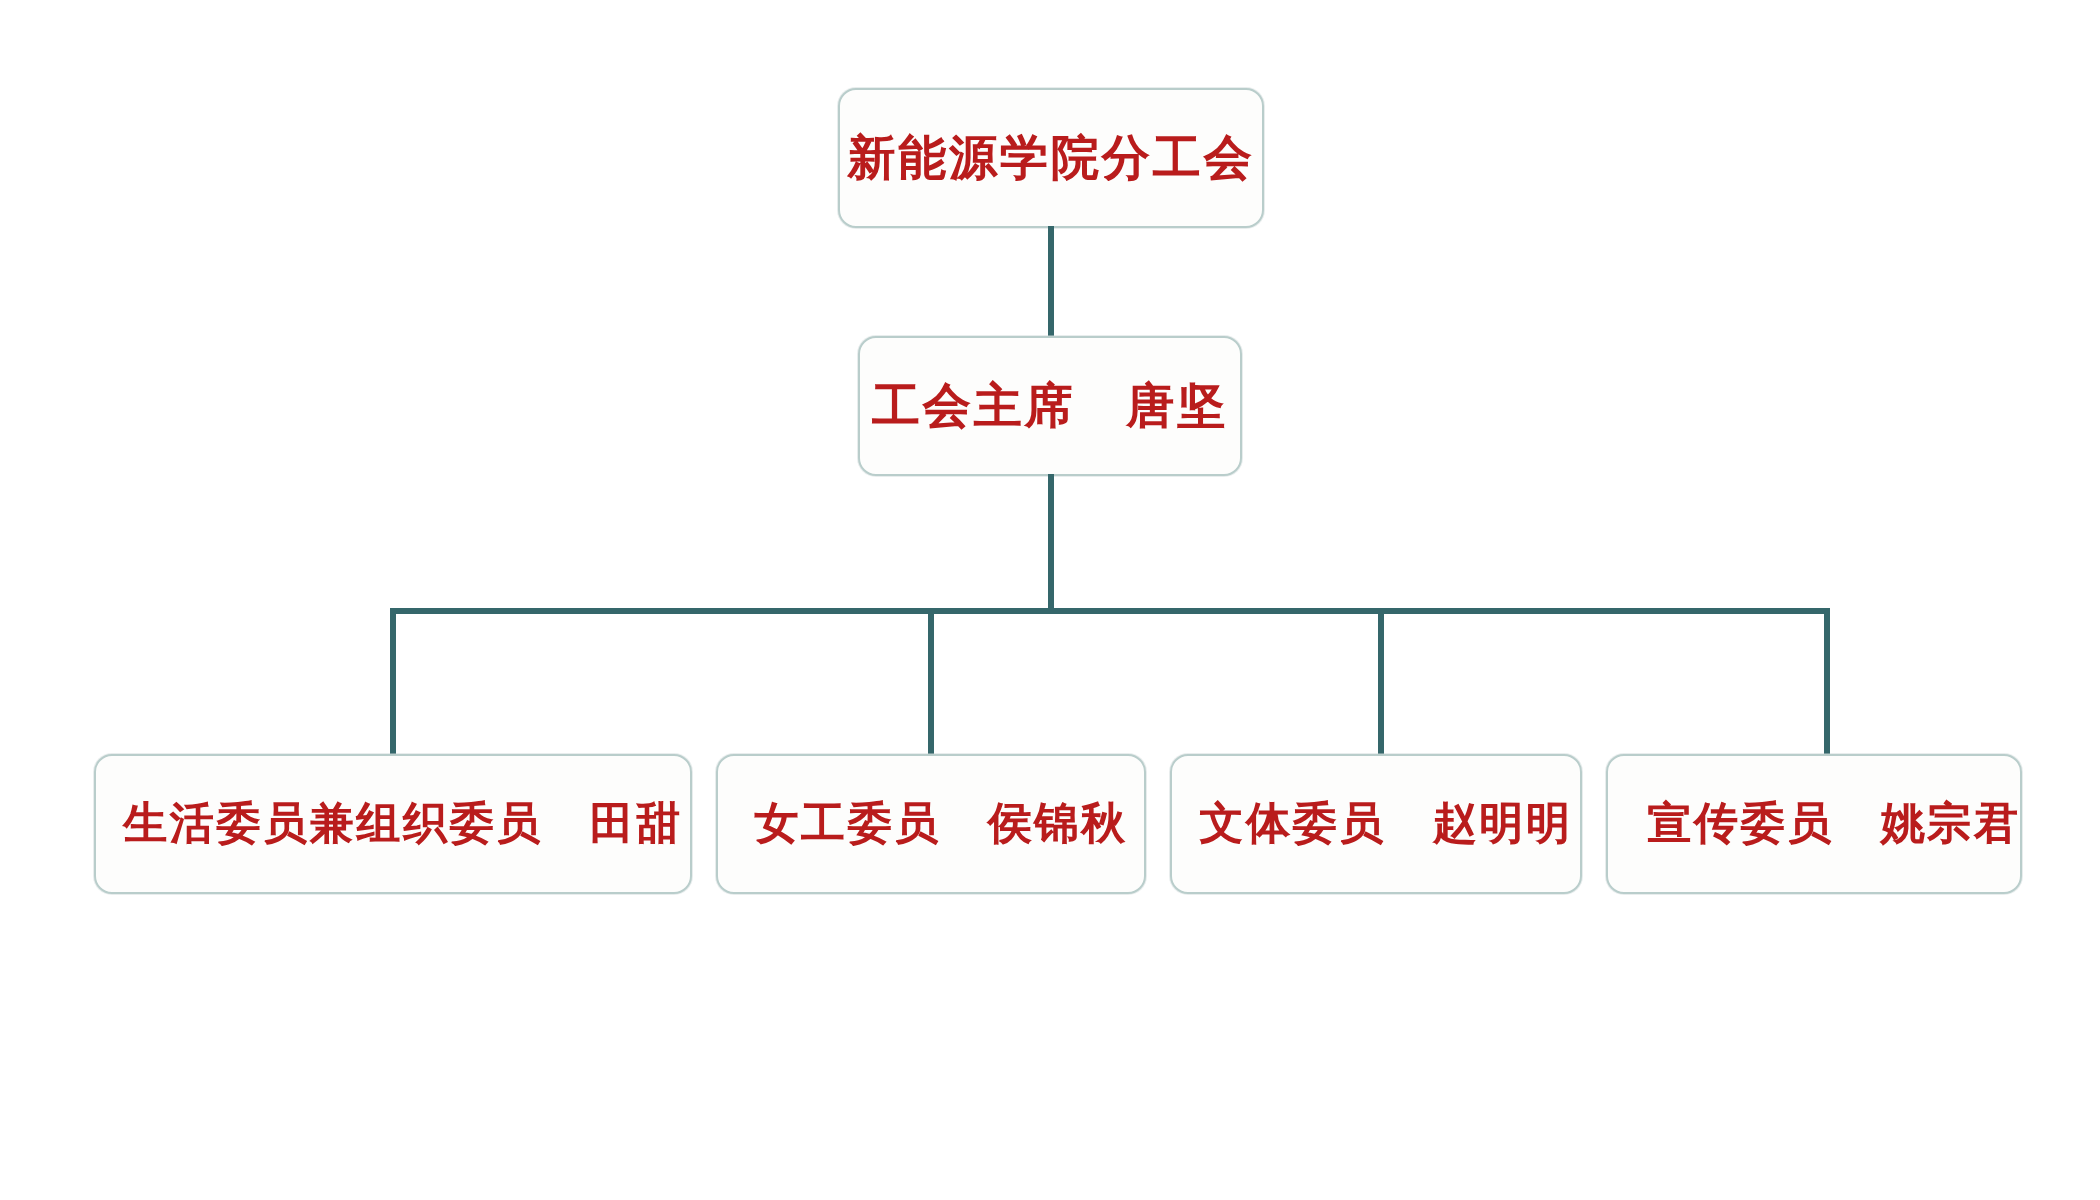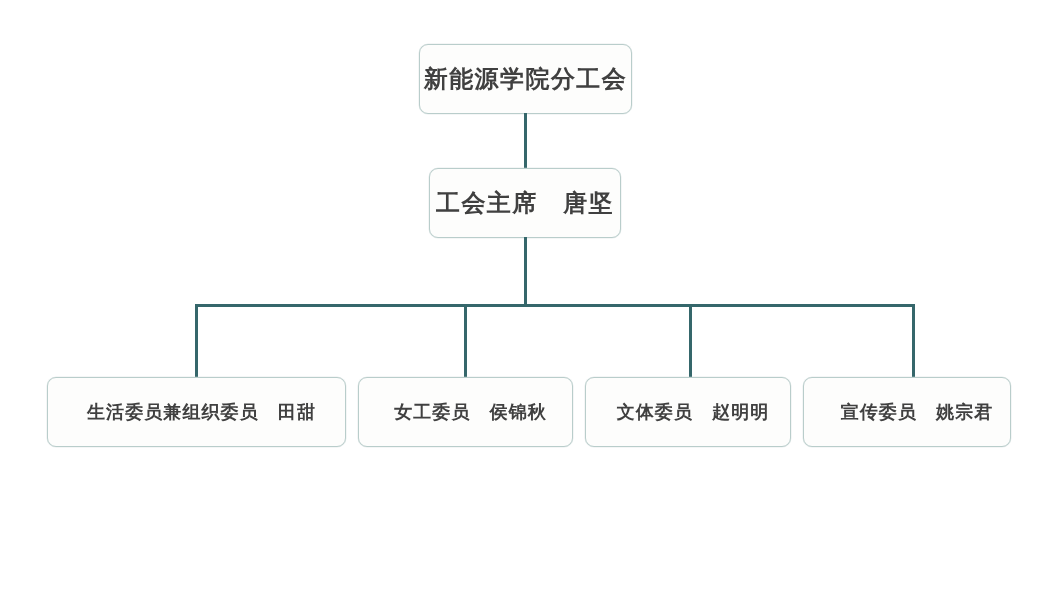--- a/index.html
+++ b/index.html
@@ -35,36 +35,36 @@
     box-sizing: border-box;
     background: #fdfdfc;
     border: 1.6px solid #b9cdcb;
     border-radius: 9px;
     display: flex;
     align-items: center;
     justify-content: center;
     box-shadow: 0 0 0 0.5px rgba(205,216,215,0.45);
   }
   .node-label {
-    color: #404040;
+    color: #b91c1c;
     font-family: "DejaVu Serif", "Liberation Serif", serif;
     font-weight: 700;
     letter-spacing: 0.06em;
     white-space: nowrap;
     line-height: 1;
   }
 
   #node-root       { left: 419px; top: 44px;  width: 213px; height: 70px; }
   #node-root .node-label       { font-size: 24px; }
 
   #node-chairman   { left: 429px; top: 168px; width: 192px; height: 70px; }
   #node-chairman .node-label   { font-size: 24px; }
 
   .node-member { top: 377px; height: 70px; }
-  .node-member .node-label     { font-size: 18px; margin-left: 10px; }
+  .node-member .node-label     { font-size: 22px; margin-left: 10px; }
 
   #node-member-0 { left: 47px;  width: 299px; }
   #node-member-1 { left: 358px; width: 215px; }
   #node-member-2 { left: 585px; width: 206px; }
   #node-member-3 { left: 803px; width: 208px; padding-left: 10px; }
 </style>
 </head>
 <body>
 
 <div id="chart-root">

